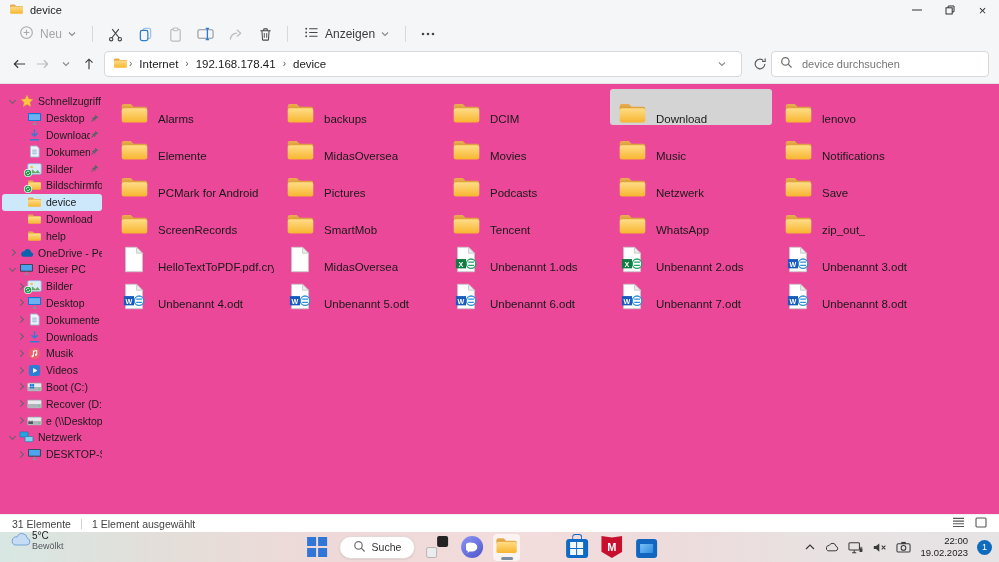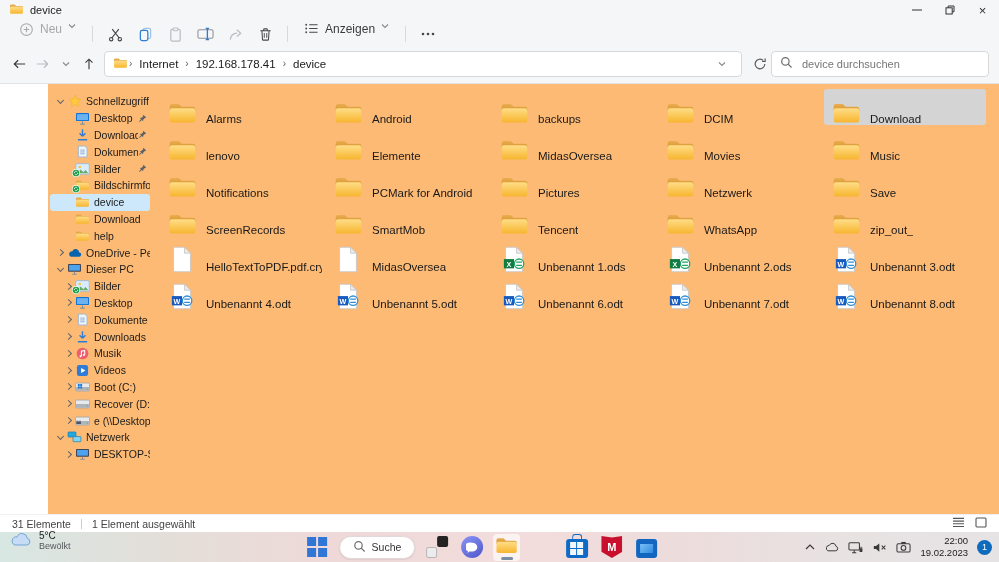--- a/index.html
+++ b/index.html
@@ -8,38 +8,38 @@
 
   
   .chrome{position:absolute;left:0;top:0;right:0;height:84px;background:#f4f6f8;}
   .titlebar{height:20px;display:flex;align-items:center;padding-left:9px;position:relative;}
   .title-text{font-size:11px;color:#1b1b1b;margin-left:6px;}
   .win-controls{position:absolute;right:0;top:0;height:20px;display:flex;}
   .win-btn{width:33px;height:20px;display:flex;align-items:center;justify-content:center;color:#333;}
   .win-btn.close{font-size:13px;line-height:1;}
 
   .toolbar{height:28px;display:flex;align-items:center;padding-left:10px;}
-  .tbtn{height:24px;display:flex;align-items:flex-start;gap:6px;padding:0 9px;border-radius:4px;font-size:12px;color:#3b3b3b;}
+  .tbtn{height:24px;display:flex;align-items:center;gap:6px;padding:0 9px;border-radius:4px;font-size:12px;color:#3b3b3b;}
   .tbtn.disabled{color:#a6a6a6;}
   .icon-btn{width:30px;height:24px;display:flex;align-items:center;justify-content:center;border-radius:4px;}
   .tsep{width:1px;height:16px;background:#d9d9d9;margin:0 7px;}
   .chev-txt{font-size:8px;color:#8a8a8a;}
 
   .addressrow{height:36px;display:flex;align-items:center;padding:0 10px 4px 8px;border-bottom:1px solid #e4e4e4;}
   .nav-btn{width:23px;height:24px;display:flex;align-items:center;justify-content:center;border-radius:4px;}
   .addressbox{flex:1;height:26px;background:#fff;border:1px solid #d9d9d9;border-radius:4px;display:flex;align-items:center;padding:0 8px;margin:0 6px 0 4px;font-size:11.5px;color:#1b1b1b;}
   .crumb{padding:0 6px;white-space:nowrap;}
   .crumb-sep{color:#606060;font-size:10px;padding:0 1px;}
   .addr-spacer{flex:1;}
   .searchbox{width:218px;height:26px;background:#fff;border:1px solid #d9d9d9;border-radius:4px;display:flex;align-items:center;padding:0 8px;gap:7px;}
   .searchbox input{border:none;outline:none;font-size:11px;color:#1b1b1b;width:100%;background:transparent;font-family:inherit;}
   ::placeholder{color:#767676;}
 
   
-  .bodyarea{position:absolute;top:84px;left:0;right:0;bottom:48px;display:flex;background:#fdba74;margin-left:48px;}
+  .bodyarea{position:absolute;top:84px;left:0;right:0;bottom:48px;display:flex;background:#ec4899;}
   .sidebar{width:104px;flex:0 0 104px;padding-top:9px;overflow:hidden;}
   .side-row{height:16.8px;display:flex;align-items:center;font-size:10.5px;color:#1b1b1b;border-radius:3px;margin:0 2px;white-space:nowrap;overflow:hidden;}
   .side-row.sel{background:#cde7fb;}
   .chev{width:12px;flex:0 0 12px;display:flex;align-items:center;justify-content:center;}
   .chev.closed::before{content:"";width:4px;height:4px;border-right:1.1px solid #5f6368;border-top:1.1px solid #5f6368;transform:rotate(45deg);}
   .chev.open::before{content:"";width:4px;height:4px;border-right:1.1px solid #5f6368;border-top:1.1px solid #5f6368;transform:rotate(135deg);margin-top:-2px;}
   .sicon{width:17px;flex:0 0 17px;display:flex;justify-content:center;margin-right:3px;}
   .slabel{overflow:hidden;}
   .pin{margin-left:auto;padding-right:3px;display:flex;}
 
@@ -50,21 +50,21 @@
   .fname{white-space:nowrap;overflow:hidden;}
 
   
   .statusbar{position:absolute;left:0;right:0;bottom:30px;height:18px;display:flex;align-items:center;font-size:10.5px;color:#444;padding:0 12px;background:#fff;border-top:1px solid #f1f1f1;}
   .status-sep{width:1px;height:10px;background:#d0d0d0;margin:0 10px;}
   .status-right{margin-left:auto;display:flex;gap:10px;align-items:center;}
 
   
   .taskbar{position:absolute;left:0;right:0;bottom:0;height:30px;
     background:linear-gradient(90deg,#d8e7e3 0%,#e3ded9 16%,#efd9d8 34%,#f3dcdc 52%,#eddcdc 68%,#e8e2e2 84%,#e6e3e5 100%);}
-  .widget{position:absolute;left:10px;top:0;height:18px;display:flex;align-items:center;gap:7px;}
+  .widget{position:absolute;left:10px;top:0;height:18px;display:flex;align-items:center;}
   .w-temp{font-size:10px;color:#1b1b1b;line-height:1.2;}
   .w-cond{font-size:9px;color:#55585c;line-height:1.1;}
   .tb-center{position:absolute;left:50%;top:0;transform:translateX(-50%);height:30px;display:flex;align-items:center;gap:8px;}
   .tb-app{width:27px;height:27px;display:flex;align-items:center;justify-content:center;border-radius:4px;position:relative;}
   .tb-app.active{background:rgba(255,255,255,.62);}
   .tb-app.active::after{content:"";position:absolute;bottom:1px;left:50%;transform:translateX(-50%);width:12px;height:2.5px;border-radius:2px;background:#7a8ea3;}
   .tb-search{height:23px;background:#fff;border:1px solid #e3d8d8;border-radius:12px;display:flex;align-items:center;gap:6px;padding:0 13px;font-size:10.5px;color:#333;box-shadow:0 .5px 1.5px rgba(0,0,0,.1);}
   .ms-logo{width:20px;height:20px;display:grid;grid-template-rows:9px 9px;grid-template-columns:9px 9px;gap:1.6px;}
   .ms-logo i{background:#3076d6;}
   .tv{position:relative;width:17px;height:17px;}
@@ -547,29 +547,20 @@
           </span>
           <span class="fname">Alarms</span>
         </div>
         <div class="tile">
           <span class="ficon">
             <svg width="29" height="24" viewBox="0 0 34 28">
               <path d="M2 10 V6 q0-2.6 2.6-2.6 h8 l3.4 3.4 h13.4 q2.6 0 2.6 2.6 V11 H2 z" fill="url(#gTab)"></path>
               <rect x="2" y="8.4" width="30" height="16.8" rx="2.6" fill="url(#gBody)"></rect>
             </svg>
           </span>
-          <span class="fname">Android</span>
-        </div>
-        <div class="tile">
-          <span class="ficon">
-            <svg width="29" height="24" viewBox="0 0 34 28">
-              <path d="M2 10 V6 q0-2.6 2.6-2.6 h8 l3.4 3.4 h13.4 q2.6 0 2.6 2.6 V11 H2 z" fill="url(#gTab)"></path>
-              <rect x="2" y="8.4" width="30" height="16.8" rx="2.6" fill="url(#gBody)"></rect>
-            </svg>
-          </span>
           <span class="fname">backups</span>
         </div>
         <div class="tile">
           <span class="ficon">
             <svg width="29" height="24" viewBox="0 0 34 28">
               <path d="M2 10 V6 q0-2.6 2.6-2.6 h8 l3.4 3.4 h13.4 q2.6 0 2.6 2.6 V11 H2 z" fill="url(#gTab)"></path>
               <rect x="2" y="8.4" width="30" height="16.8" rx="2.6" fill="url(#gBody)"></rect>
             </svg>
           </span>
           <span class="fname">DCIM</span>
@@ -647,20 +638,29 @@
           <span class="fname">PCMark for Android</span>
         </div>
         <div class="tile">
           <span class="ficon">
             <svg width="29" height="24" viewBox="0 0 34 28">
               <path d="M2 10 V6 q0-2.6 2.6-2.6 h8 l3.4 3.4 h13.4 q2.6 0 2.6 2.6 V11 H2 z" fill="url(#gTab)"></path>
               <rect x="2" y="8.4" width="30" height="16.8" rx="2.6" fill="url(#gBody)"></rect>
             </svg>
           </span>
           <span class="fname">Pictures</span>
+        </div>
+        <div class="tile">
+          <span class="ficon">
+            <svg width="29" height="24" viewBox="0 0 34 28">
+              <path d="M2 10 V6 q0-2.6 2.6-2.6 h8 l3.4 3.4 h13.4 q2.6 0 2.6 2.6 V11 H2 z" fill="url(#gTab)"></path>
+              <rect x="2" y="8.4" width="30" height="16.8" rx="2.6" fill="url(#gBody)"></rect>
+            </svg>
+          </span>
+          <span class="fname">Podcasts</span>
         </div>
         <div class="tile">
           <span class="ficon">
             <svg width="29" height="24" viewBox="0 0 34 28">
               <path d="M2 10 V6 q0-2.6 2.6-2.6 h8 l3.4 3.4 h13.4 q2.6 0 2.6 2.6 V11 H2 z" fill="url(#gTab)"></path>
               <rect x="2" y="8.4" width="30" height="16.8" rx="2.6" fill="url(#gBody)"></rect>
             </svg>
           </span>
           <span class="fname">Netzwerk</span>
         </div>

